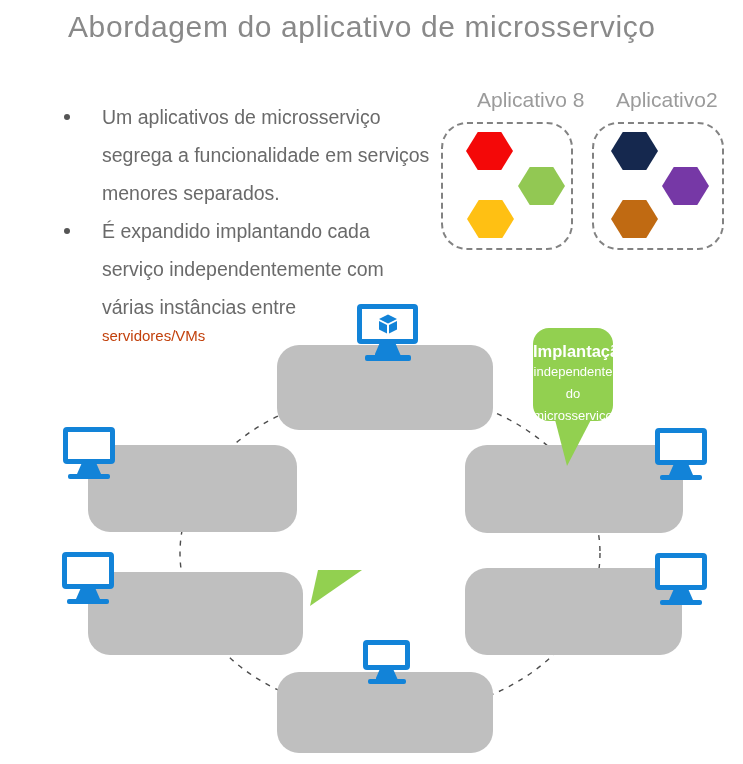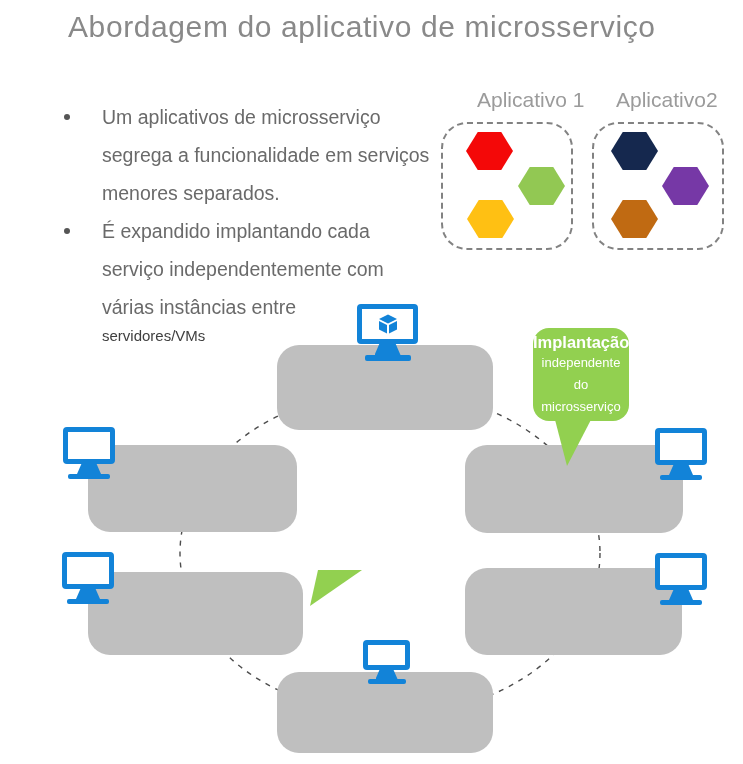--- a/index.html
+++ b/index.html
@@ -8,21 +8,21 @@
 
   
   .slide-title{position:absolute;left:68px;top:10px;font-size:30px;letter-spacing:.6px;
                color:#898989;white-space:nowrap;}
 
   
   .bullets{position:absolute;left:38px;top:82px;width:360px;margin:16px;padding:0;list-style:none;}
   .bullets li{position:relative;padding-left:48px;font-size:19.5px;line-height:38px;color:#6a6a6a;width:330px;}
   .bullets li::before{content:"";position:absolute;left:10px;top:16px;width:6px;height:6px;
                       border-radius:50%;background:#555;}
-  .bullets .note{display:block;font-size:15px;line-height:20px;color:#404040;}
+  .bullets .note{display:block;font-size:15px;line-height:20px;color:#c2410c;}
 
   
   .app-label{position:absolute;font-size:21px;color:#9b9b9b;white-space:nowrap;}
   .app-box{position:absolute;width:128px;height:124px;border:2px dashed #828282;border-radius:26px;background:#fff;}
 
   
   .hx{position:absolute;clip-path:polygon(25% 0,75% 0,100% 50%,75% 100%,25% 100%,0 50%);}
   .hx-lg{width:47px;height:38px;}
   .hx-sm{width:32px;height:27px;}
   .bg-red{background:#F40808;} .bg-green{background:#92C853;} .bg-yellow{background:#FFC013;}
@@ -48,21 +48,21 @@
   .m-lg .base{width:46px;height:6px;}
   .m-sm .screen{width:47px;height:30px;}
   .m-sm .neck{width:22px;height:10px;}
   .m-sm .base{width:38px;height:5px;}
 
   
   .callout{position:absolute;background:#92D050;color:#fff;text-align:center;z-index:5;}
   .callout .c-title{font-weight:bold;}
   .callout .c-line{font-size:13px;line-height:22px;}
   .callout-tail{position:absolute;z-index:4;}
-  #callout-deploy{left:533px;top:328px;width:96px;height:93px;border-radius:16px;padding-top:4px;box-sizing:border-box;}
+  #callout-deploy{left:533px;top:328px;width:80px;height:93px;border-radius:16px;padding-top:13px;box-sizing:border-box;}
   #callout-deploy .c-title{font-size:16.5px;line-height:20px;}
   #callout-density{left:292px;top:482px;width:143px;height:98px;border-radius:20px;padding-top:16px;box-sizing:border-box;}
   #callout-density .c-title{font-size:19px;line-height:24px;}
   #callout-density .c-line{font-size:14px;line-height:25px;}
 </style>
 </head>
 <body>
 
 <div id="slide">
 
@@ -71,21 +71,21 @@
   <ul class="bullets">
     <li>
       <span>Um aplicativos de microsserviço segrega a funcionalidade em serviços menores separados.</span>
     </li>
     <li>
       <span>É expandido implantando cada serviço independentemente com várias instâncias entre</span>
       <span class="note">servidores/VMs</span>
     </li>
   </ul>
 
-  <div class="app-label" style="left:477px;top:88px;">Aplicativo 1</div>
+  <div class="app-label" style="left:477px;top:88px;">Aplicativo 8</div>
   <div class="app-label" style="left:616px;top:88px;">Aplicativo2</div>
 
   <div class="app-box" style="left:441px;top:122px;"></div>
   <div class="hx hx-lg bg-red" style="left:466px;top:132px;"></div>
   <div class="hx hx-lg bg-green" style="left:518px;top:167px;"></div>
   <div class="hx hx-lg bg-yellow" style="left:467px;top:200px;"></div>
 
   <div class="app-box" style="left:592px;top:122px;"></div>
   <div class="hx hx-lg bg-navy" style="left:611px;top:132px;"></div>
   <div class="hx hx-lg bg-purple" style="left:662px;top:167px;"></div>

